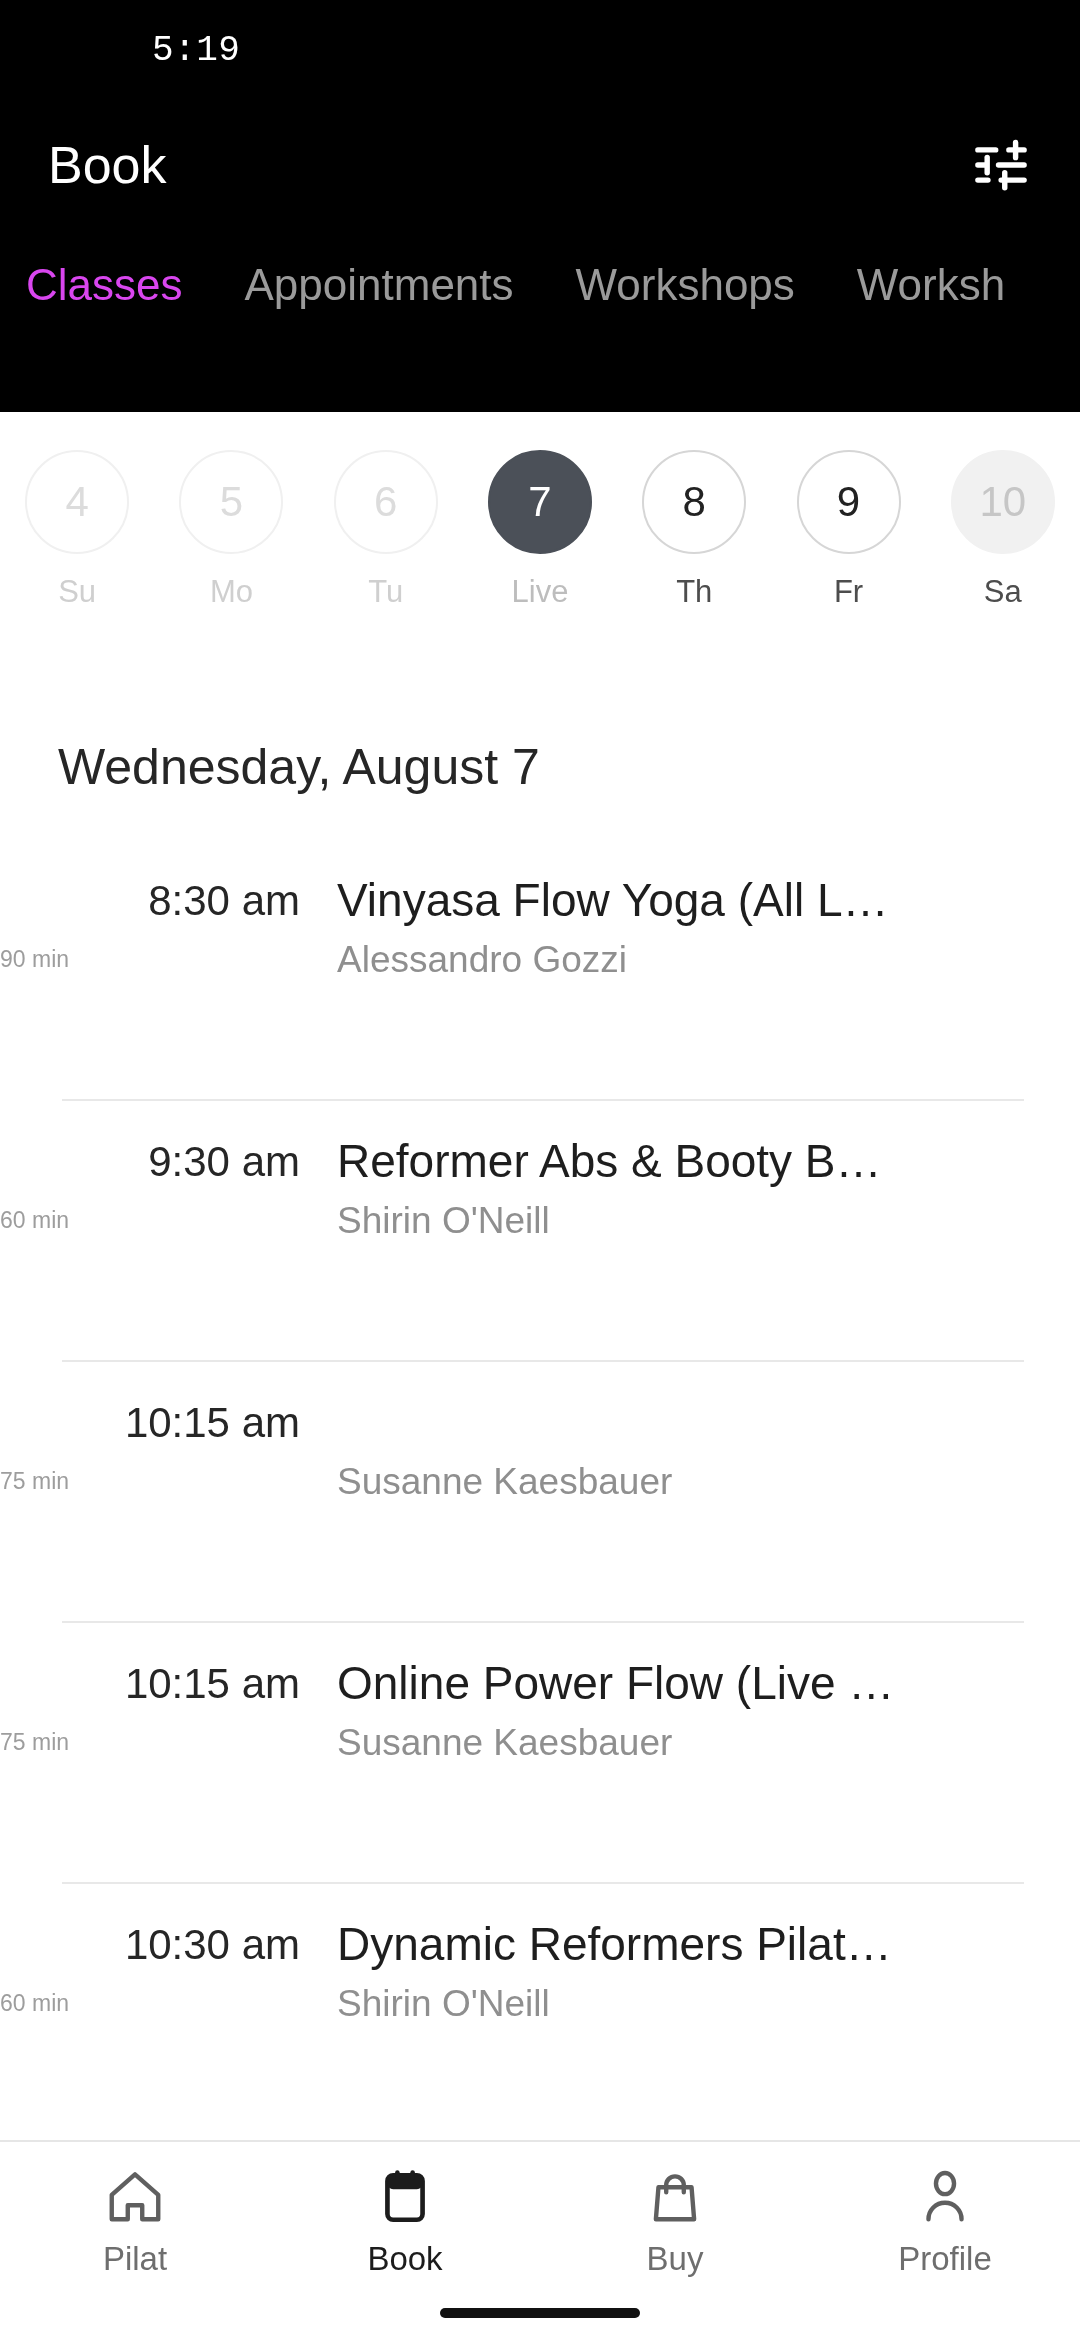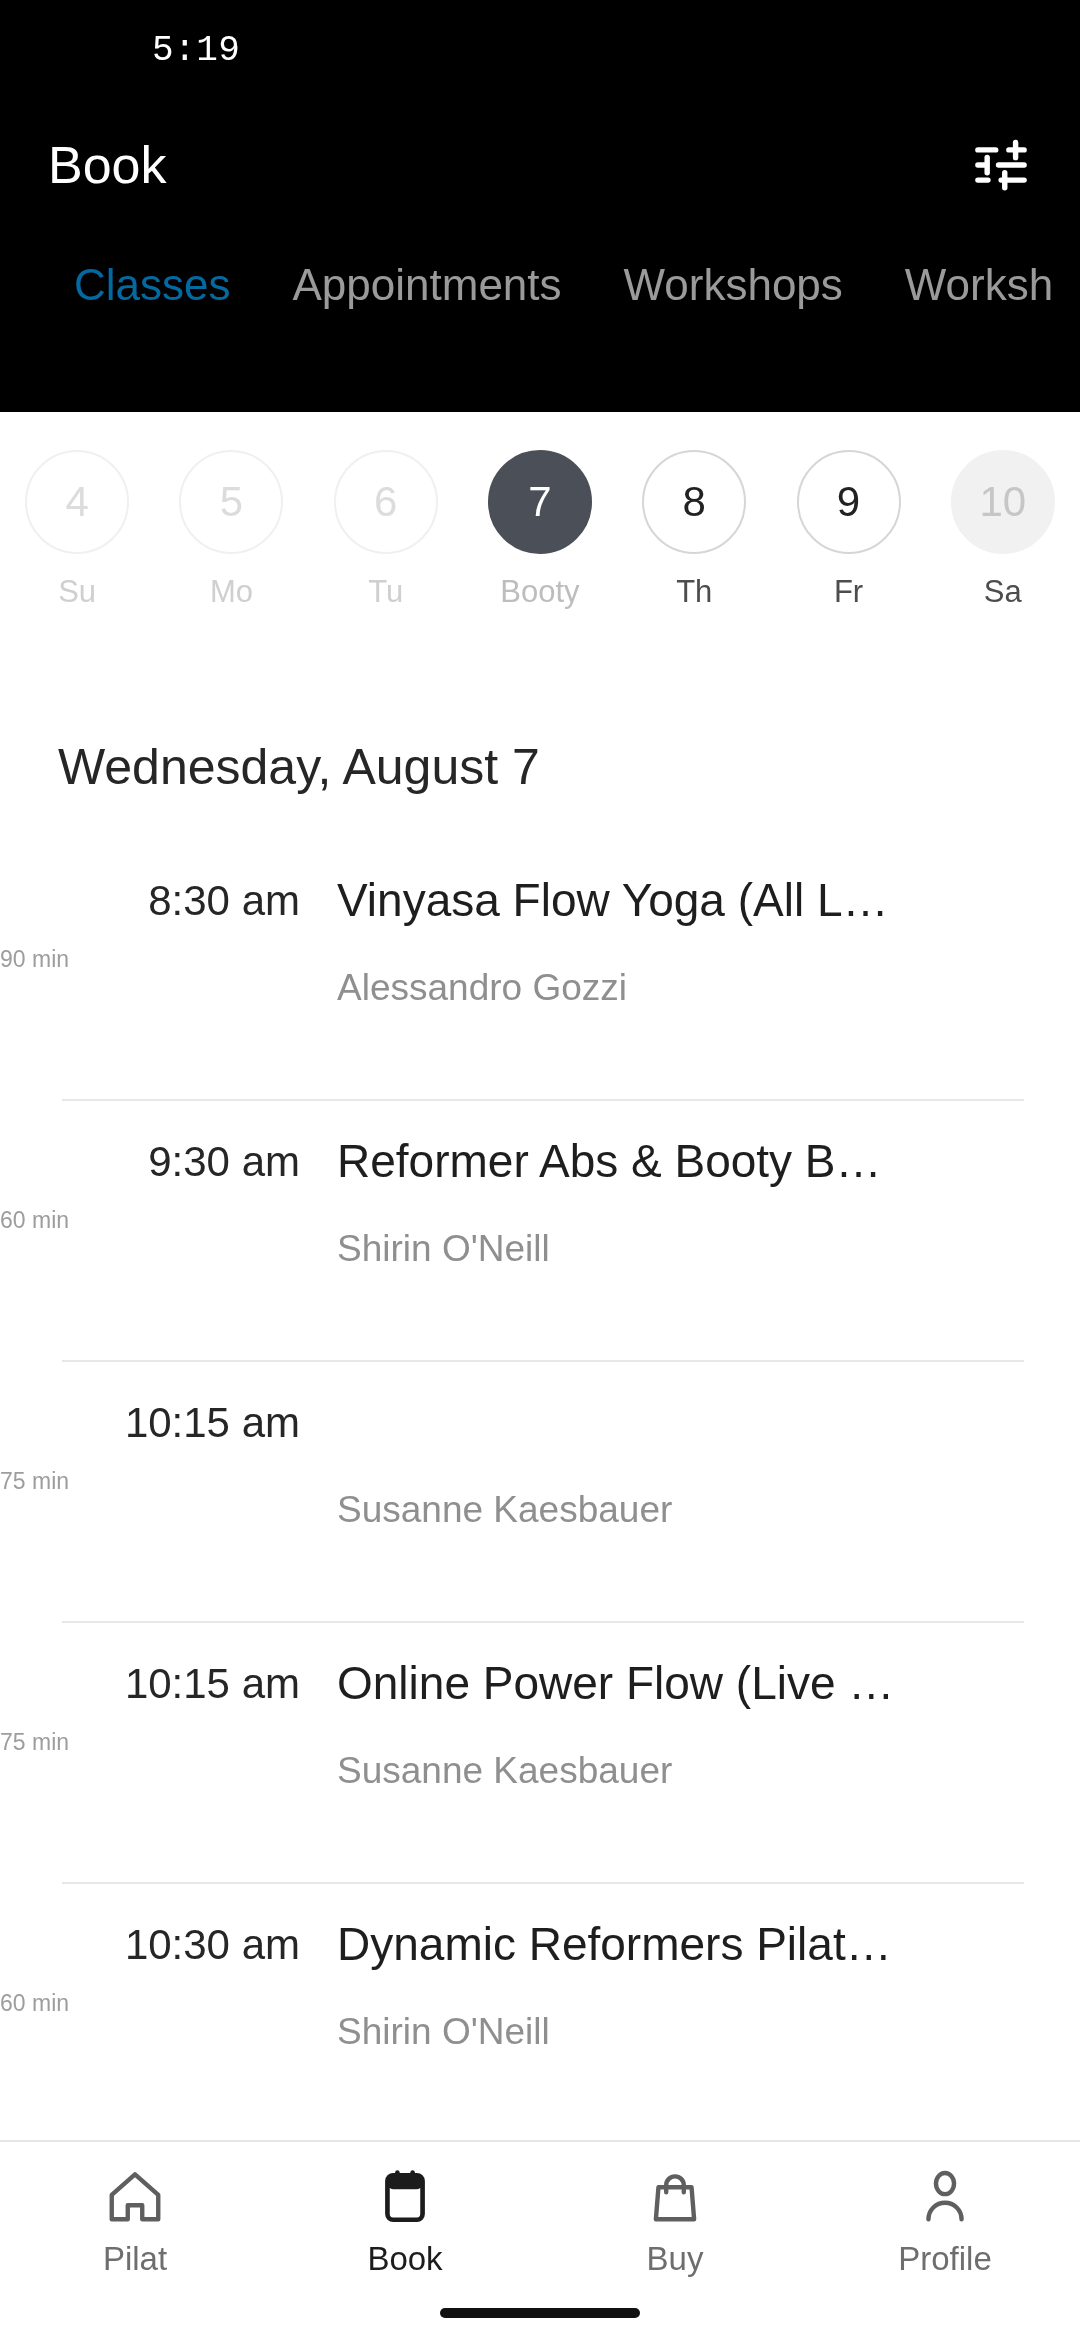--- a/index.html
+++ b/index.html
@@ -34,21 +34,21 @@
   .tabs {
     position:absolute; top:230px; left:0; width:100%; height:110px;
     display:flex; align-items:center;
     padding-left:26px;
     white-space:nowrap; overflow:hidden;
   }
   .tab {
     font-size:44px; color:#9a9a9a; margin-right:62px; line-height:1;
     flex:0 0 auto;
   }
-  .tab.active { color:#0369a1;margin-left:48px; }
+  .tab.active { color:#d946ef; }
 
   
   .datestrip {
     position:absolute; top:412px; left:0; width:1080px; height:240px;
     background:#ffffff;
     display:flex; align-items:flex-start; padding-top:38px;
   }
   .datecell {
     flex:0 0 auto; width:104px; margin-left:0;
     display:flex; flex-direction:column; align-items:center;
@@ -89,21 +89,21 @@
   .row .dur {
     position:absolute; left:0; top:108px; width:300px;
     text-align:left; font-size:23px; color:#9d9d9d; line-height:1;
   }
   .row .name {
     position:absolute; left:337px; top:35px; width:700px;
     font-size:46px; color:#1e1e1e; line-height:1.1;
     white-space:nowrap; overflow:hidden;
   }
   .row .instructor {
-    position:absolute; left:337px; top:128px; width:700px;
+    position:absolute; left:337px; top:100px; width:700px;
     font-size:37px; color:#8f8f8f; line-height:1.1;
     white-space:nowrap; overflow:hidden;
   }
   .row .divider {
     position:absolute; left:62px; right:56px; bottom:0;
     height:2px; background:#e8e8e8;
   }
 
   
   .bottomnav {
@@ -166,21 +166,21 @@
       <div class="datecell" style="margin-left: 0px;">
         <div class="circle past">5</div>
         <div class="dow dim">Mo</div>
       </div>
       <div class="datecell" style="margin-left: 0px;">
         <div class="circle past">6</div>
         <div class="dow dim">Tu</div>
       </div>
       <div class="datecell" style="margin-left: 0px;">
         <div class="circle today">7</div>
-        <div class="dow mid">Booty</div>
+        <div class="dow mid">Live</div>
       </div>
       <div class="datecell" style="margin-left: 0px;">
         <div class="circle future">8</div>
         <div class="dow dark">Th</div>
       </div>
       <div class="datecell" style="margin-left: 0px;">
         <div class="circle future">9</div>
         <div class="dow dark">Fr</div>
       </div>
       <div class="datecell" style="margin-left: 0px;">

